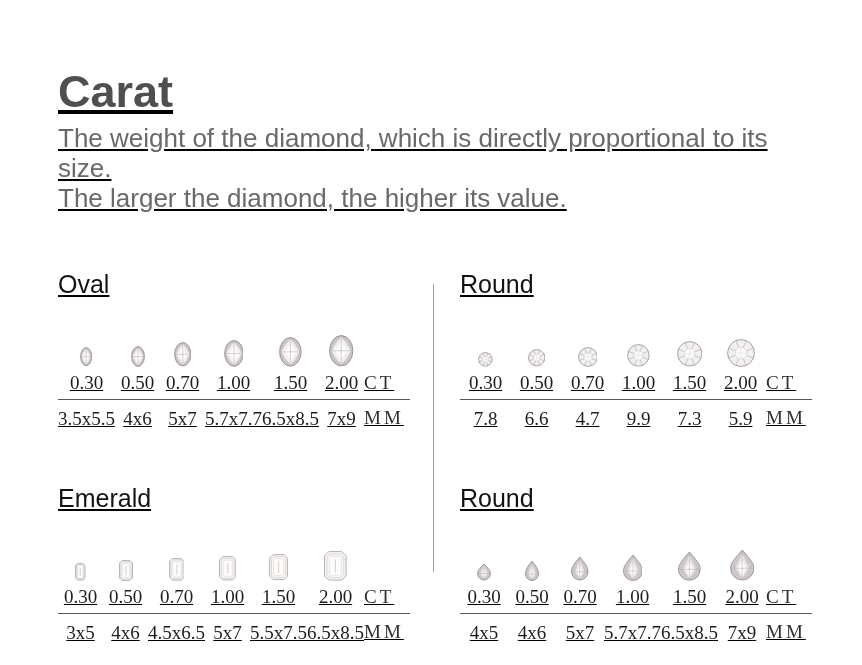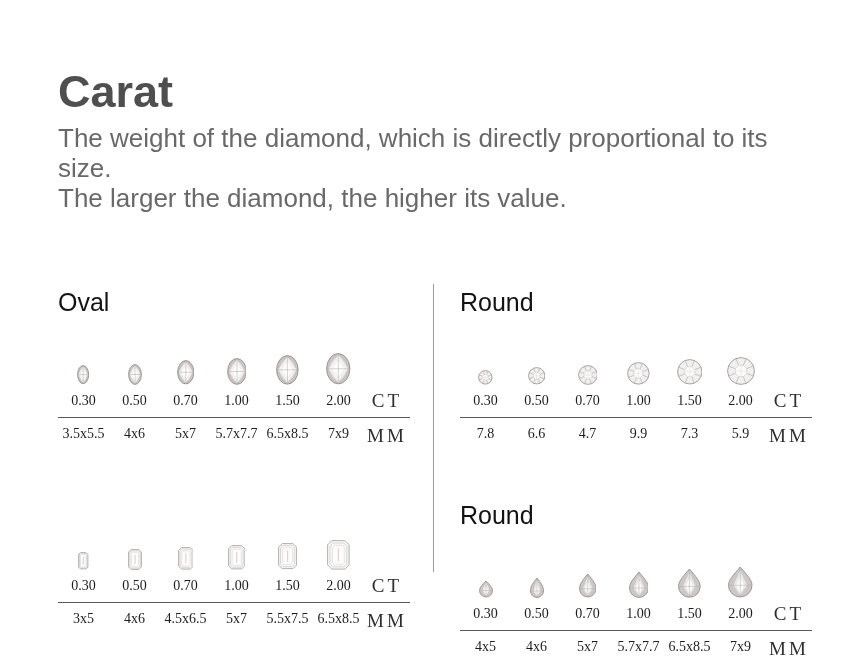--- a/index.html
+++ b/index.html
@@ -1,39 +1,39 @@
 <!DOCTYPE html>
 <html><head>
 <meta charset="utf-8">
 <style>
   * { margin:0; padding:0; box-sizing:border-box; }
   html,body { background:#ffffff; }
   .page {
     position:relative; width:818px; height:665px; background:#ffffff;
-    font-family:"Liberation Sans","DejaVu Sans",sans-serif; overflow:hidden;
+    font-family:"Liberation Sans","DejaVu Sans",sans-serif; overflow:hidden;text-decoration:underline;
   }
   .content { padding:66px 50px 0 58px; }
   .title { font-size:45px; font-weight:700; color:#4f4f4f; line-height:1.15; }
   .subtitle { margin-top:5px; font-size:26px; color:#696969; line-height:30px; }
   .sections {
-    margin-top:75px; display:grid;
+    margin-top:57px; display:grid;
     grid-template-columns:352px 352px; column-gap:50px; row-gap:54px;
   }
   .shape-title { font-size:25px; font-weight:400; color:#131313; line-height:28px; }
   .size-chart { margin-top:24px; display:grid; grid-template-columns:repeat(6,1fr) 46px; }
   .dcell { height:46px; display:flex; align-items:flex-end; justify-content:center; padding-bottom:1px; }
   .diamond { display:block; line-height:0; }
   .ct-cell, .mm-cell {
     text-align:center; font-family:"Liberation Serif","DejaVu Serif",serif;
-    font-size:14px; color:#1d1d1d; white-space:nowrap;
+    font-size:19px; color:#1d1d1d; white-space:nowrap;
   }
   .ct-cell { padding-top:5px; height:25px; line-height:20px; }
   .mm-cell { padding-top:8px; }
   .unit-cell {
-    text-align:center; font-family:"Liberation Serif","DejaVu Serif",serif;
+    font-family:"Liberation Serif","DejaVu Serif",serif;
     color:#2e2e2e; letter-spacing:3px; font-size:19px; white-space:nowrap;
   }
   .unit-cell.u-ct { padding-top:4px; }
   .unit-cell.u-mm { padding-top:7px; }
   .rule { grid-column:1 / -1; border-top:1px solid #585858; margin-top:5px; height:0; }
   .divider { position:absolute; left:433px; top:284px; width:1px; height:288px; background:#9c9c9c; }
 </style>
 </head>
 <body>
 
@@ -243,20 +243,21 @@
           <div class="mm-cell">6.6</div>
           <div class="mm-cell">4.7</div>
           <div class="mm-cell">9.9</div>
           <div class="mm-cell">7.3</div>
           <div class="mm-cell">5.9</div>
           <div class="unit-cell u-mm">MM</div>
         </div>
       </section>
 
       <section>
+        <h2 class="shape-title">Emerald</h2>
         <div class="size-chart">
           <div class="dcell">
               <span class="diamond"><svg width="10.5" height="17.5" viewBox="0 0 10.5 17.5" xmlns="http://www.w3.org/2000/svg">
                   <polygon points="2.4,0.6 8.1,0.6 9.9,2.4 9.9,15.1 8.1,16.9 2.4,16.9 0.6,15.1 0.6,2.4" fill="#f8f7f6" stroke="#a39c9c" stroke-width="0.8"></polygon>
                   <polygon points="2.8,1.4 7.7,1.4 9.1,2.8 9.1,14.7 7.7,16.1 2.8,16.1 1.4,14.7 1.4,2.8" fill="none" stroke="#c6c0c0" stroke-width="0.6"></polygon>
                   <polygon points="3.4,2.5 7.1,2.5 8.0,3.4 8.0,14.1 7.1,15.0 3.4,15.0 2.5,14.1 2.5,3.4" fill="#fdfcfb" stroke="#d4cfcf" stroke-width="0.5"></polygon>
                   <line x1="5.25" y1="4.9" x2="5.25" y2="12.6" stroke="#b8b2b2" stroke-width="0.6"></line>
                 </svg></span>
             </div>
           <div class="dcell">

